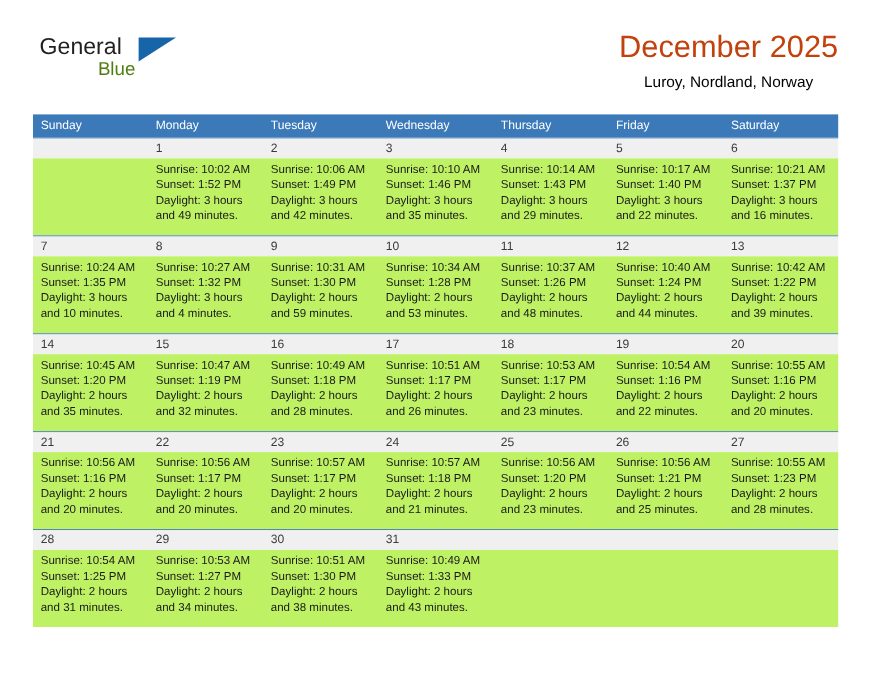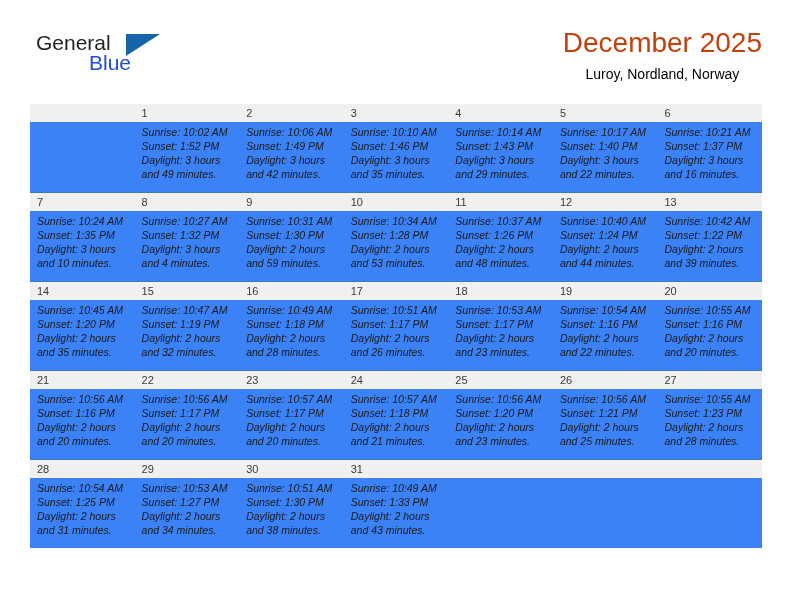--- a/index.html
+++ b/index.html
@@ -43,22 +43,22 @@
     font-size: 21px;
     color: #231f20;
     letter-spacing: 0px;
     font-weight: 400;
     line-height: 22px;
   }
   .brand-blue {
     position: absolute;
     left: 59px;
     top: 20px;
-    font-size: 21px;
-    color: #1d4ed8;
+    font-size: 17px;
+    color: #4d7c0f;
     font-weight: 400;
     line-height: 22px;
   }
   .brand-tri {
     position: absolute;
     left: 96px;
     top: 2px;
     width: 0;
     height: 0;
     border-left: 34px solid #1565a8;
@@ -116,23 +116,22 @@
   .week:first-of-type {
     border-top: none;
   }
   .week-numbers {
     display: flex;
     background: #f0f0f0;
     height: 18px;
   }
   .week-body {
     display: flex;
-    background: #3b82f6;
+    background: #bef264;
     height: 70px;
-    font-style: italic;
   }
   .daynum {
     flex: 1 1 0;
     font-size: 11px;
     line-height: 18px;
     padding-left: 7px;
     box-sizing: border-box;
     color: #3a3a3a;
   }
   .daycell {
@@ -162,20 +161,29 @@
 
     <div class="title-block">
       <div class="cal-title">December 2025</div>
       <div class="cal-subtitle">Luroy, Nordland, Norway</div>
     </div>
 
   </div>
 
   <div class="calendar">
 
+    <div class="weekday-row">
+      <div class="weekday">Sunday</div>
+      <div class="weekday">Monday</div>
+      <div class="weekday">Tuesday</div>
+      <div class="weekday">Wednesday</div>
+      <div class="weekday">Thursday</div>
+      <div class="weekday">Friday</div>
+      <div class="weekday">Saturday</div>
+    </div>
 
     <div class="week">
       <div class="week-numbers">
         <div class="daynum"></div>
         <div class="daynum">1</div>
         <div class="daynum">2</div>
         <div class="daynum">3</div>
         <div class="daynum">4</div>
         <div class="daynum">5</div>
         <div class="daynum">6</div>

